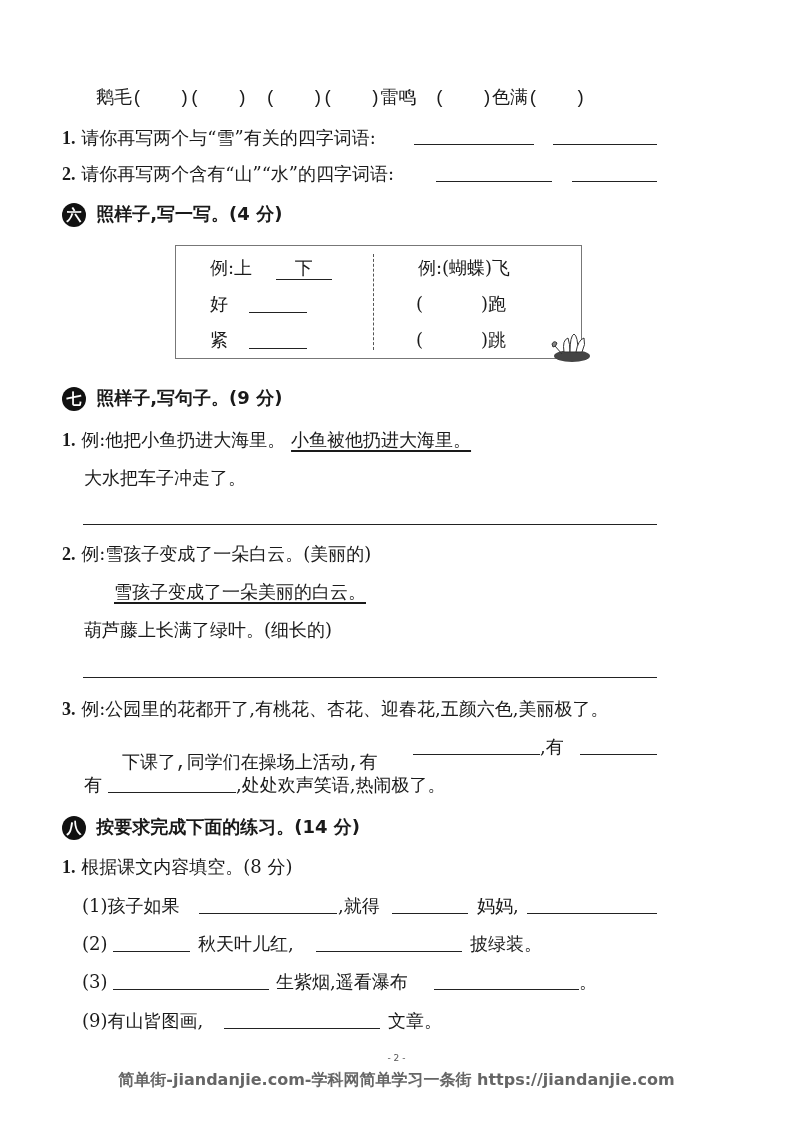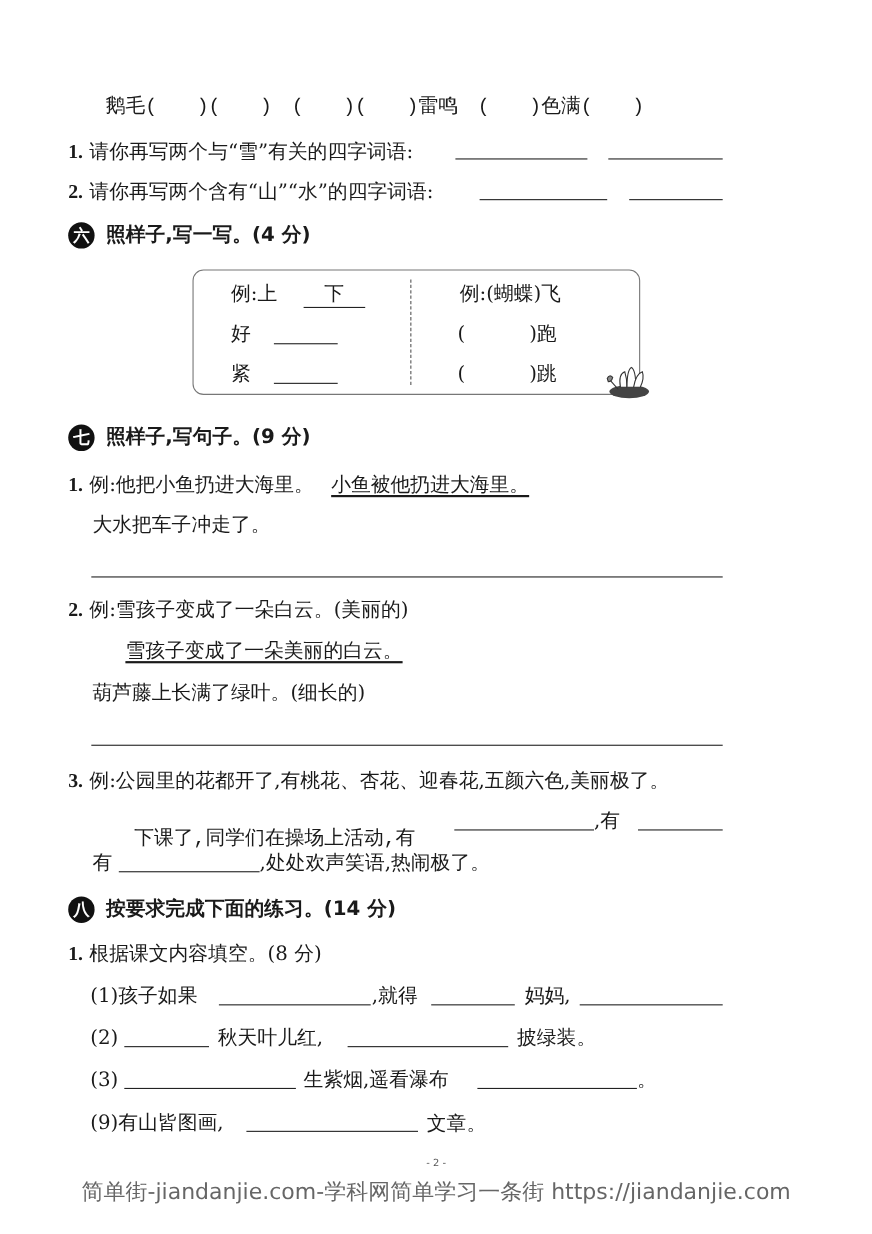--- a/index.html
+++ b/index.html
@@ -9,21 +9,21 @@
     overflow: hidden;
   }
   .line { position: absolute; left: 0; white-space: nowrap; font-size: 18px; line-height: 24px; }
   .num { font-weight: bold; font-family: "Liberation Serif", serif; }
   .gap { display: inline-block; }
   .sec-head { position: absolute; left: 62px; font-family: "DejaVu Sans", sans-serif; font-weight: bold; font-size: 18px; line-height: 26px; white-space: nowrap; }
   .badge { display: inline-block; width: 24px; height: 24px; border-radius: 50%; background: #111; color: #fff; font-size: 15px; text-align: center; line-height: 24px; vertical-align: middle; margin-right: 4px; }
   .underline-ans { text-decoration: underline; text-underline-offset: 4px; text-decoration-thickness: 1.5px; }
   .box {
     position: absolute; left: 175px; top: 245px; width: 405px; height: 112px;
-    border: 1.3px solid #777; border-radius: 10px;
+    border: 1.3px solid #777; border-radius: 0;
   }
   .box .divider { position: absolute; left: 197px; top: 8px; height: 96px; border-left: 1.5px dashed #555; }
   .box .cell { position: absolute; font-size: 18px; line-height: 24px; white-space: nowrap; }
   .full-line { position: absolute; left: 83px; width: 574px; border-bottom: 1.5px solid #222; }
   .footer { position: absolute; left: 0; width: 793px; text-align: center; font-family: "DejaVu Sans", sans-serif; }
   .lotus { position: absolute; left: 548px; top: 330px; width: 44px; height: 34px; }
 </style>
 </head>
 <body>
 
@@ -86,21 +86,21 @@
 </svg>
 
 <div class="sec-head" style="top:385px;">
   <span class="badge">七</span>
   <span>照样子,写句子。(9 分)</span>
 </div>
 
 <div class="line" style="top:428px; left:62px;">
   <span class="num">1.</span>
   <span>例:他把小鱼扔进大海里。</span>
-  <span class="underline-ans" style="margin-left:10px;">小鱼被他扔进大海里。</span>
+  <span class="underline-ans" style="margin-left:0;">小鱼被他扔进大海里。</span>
 </div>
 <div class="line" style="top:466px; left:84px;">
   <span>大水把车子冲走了。</span>
 </div>
 <div class="full-line" style="top:524px;"></div>
 
 <div class="line" style="top:542px; left:62px;">
   <span class="num">2.</span>
   <span>例:雪孩子变成了一朵白云。(美丽的)</span>
 </div>
@@ -180,13 +180,13 @@
 
 <div class="line" style="top:1009px; left:82px;">
   <span>(9)有山皆图画,</span>
 </div>
 <div style="position:absolute; left:224px; top:1028px; width:156px; border-bottom:1.5px solid #222;"></div>
 <div class="line" style="top:1009px; left:388px;font-family:Liberation Serif, serif;">
   <span>文章。</span>
 </div>
 
 <div class="footer" style="top:1053px; font-size:9px; color:#555;">- 2 -</div>
-<div class="footer" style="top:1070px; font-size:20px; color:#666;">简单街-jiandanjie.com-学科网简单学习一条街 https://jiandanjie.com</div>
+<div class="footer" style="top:1070px; font-size:16px; color:#666;font-weight:bold;">简单街-jiandanjie.com-学科网简单学习一条街 https://jiandanjie.com</div>
 
 </body></html>

